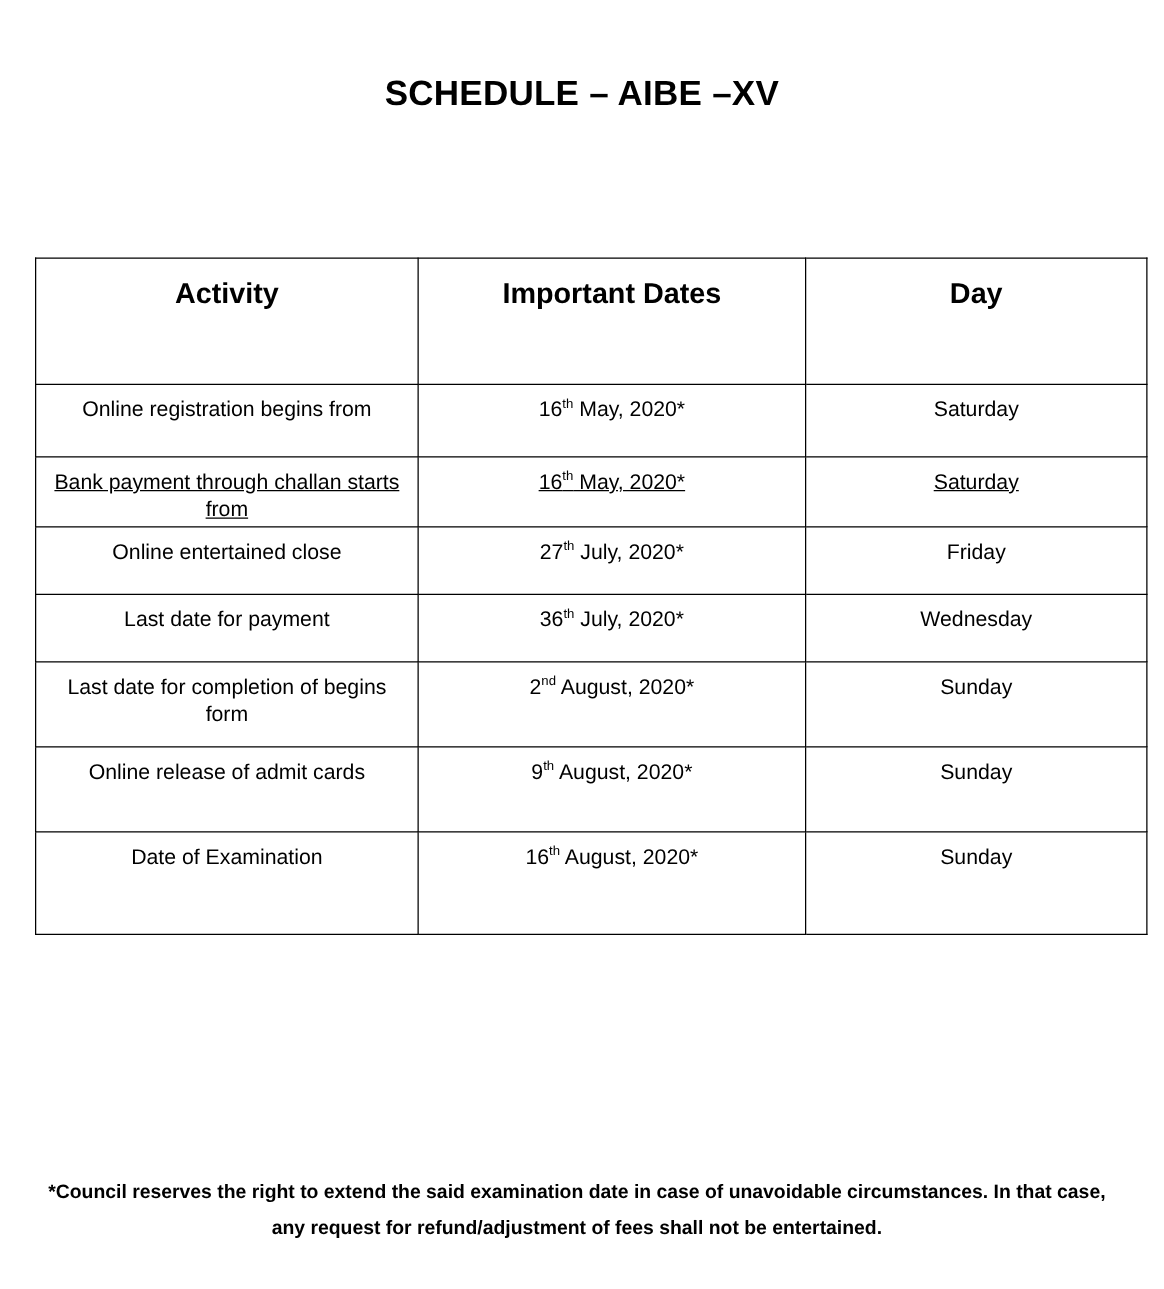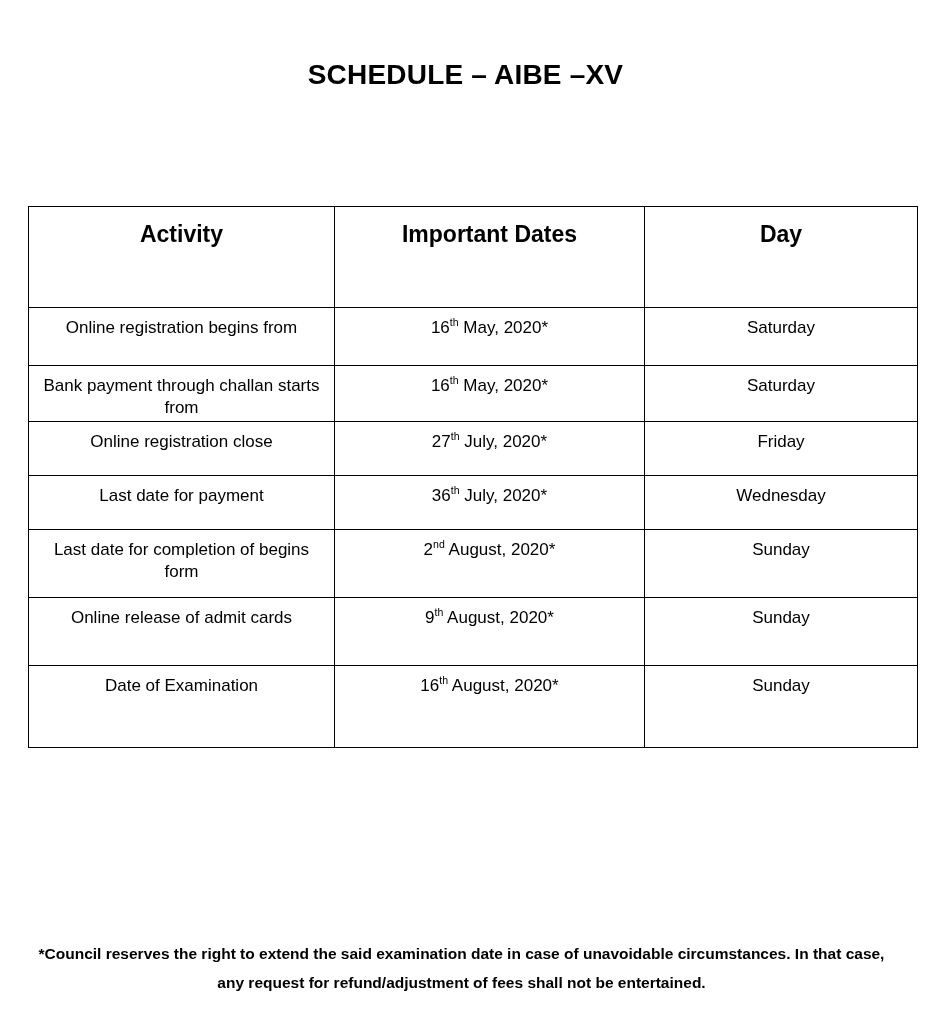--- a/index.html
+++ b/index.html
@@ -58,21 +58,21 @@
     font-size: 23px;
     font-weight: bold;
     padding-top: 12px;
   }
   .col-activity { width: 306px; }
   .col-dates { width: 310px; }
   .col-day { width: 273px; }
 
   .row-head td, .row-head th { height: 88px; }
   .r1 td { height: 48px; }
-  .r2 td { height: 46px; }
+  .r2 td { height: 46px; text-decoration: underline; }
   .r3 td { height: 44px; }
   .r4 td { height: 44px; }
   .r5 td { height: 58px; }
   .r6 td { height: 58px; }
   .r7 td { height: 72px; margin-left: 38px; }
 
   sup {
     font-size: 0.62em;
     vertical-align: super;
     line-height: 0;
@@ -116,21 +116,21 @@
         <td class="nowrap-cell">Online registration begins from</td>
         <td><span>16</span><sup>th</sup><span>  May, 2020*</span></td>
         <td>Saturday</td>
       </tr>
       <tr class="r2">
         <td>Bank payment through challan starts   from</td>
         <td><span>16</span><sup>th</sup><span>  May, 2020*</span></td>
         <td>Saturday</td>
       </tr>
       <tr class="r3">
-        <td>Online registration close</td>
+        <td>Online entertained close</td>
         <td><span>27</span><sup>th</sup><span> July, 2020*</span></td>
         <td>Friday</td>
       </tr>
       <tr class="r4">
         <td>Last date for payment</td>
         <td><span>36</span><sup>th</sup><span> July, 2020*</span></td>
         <td>Wednesday</td>
       </tr>
       <tr class="r5">
         <td>Last date for completion of begins form</td>

